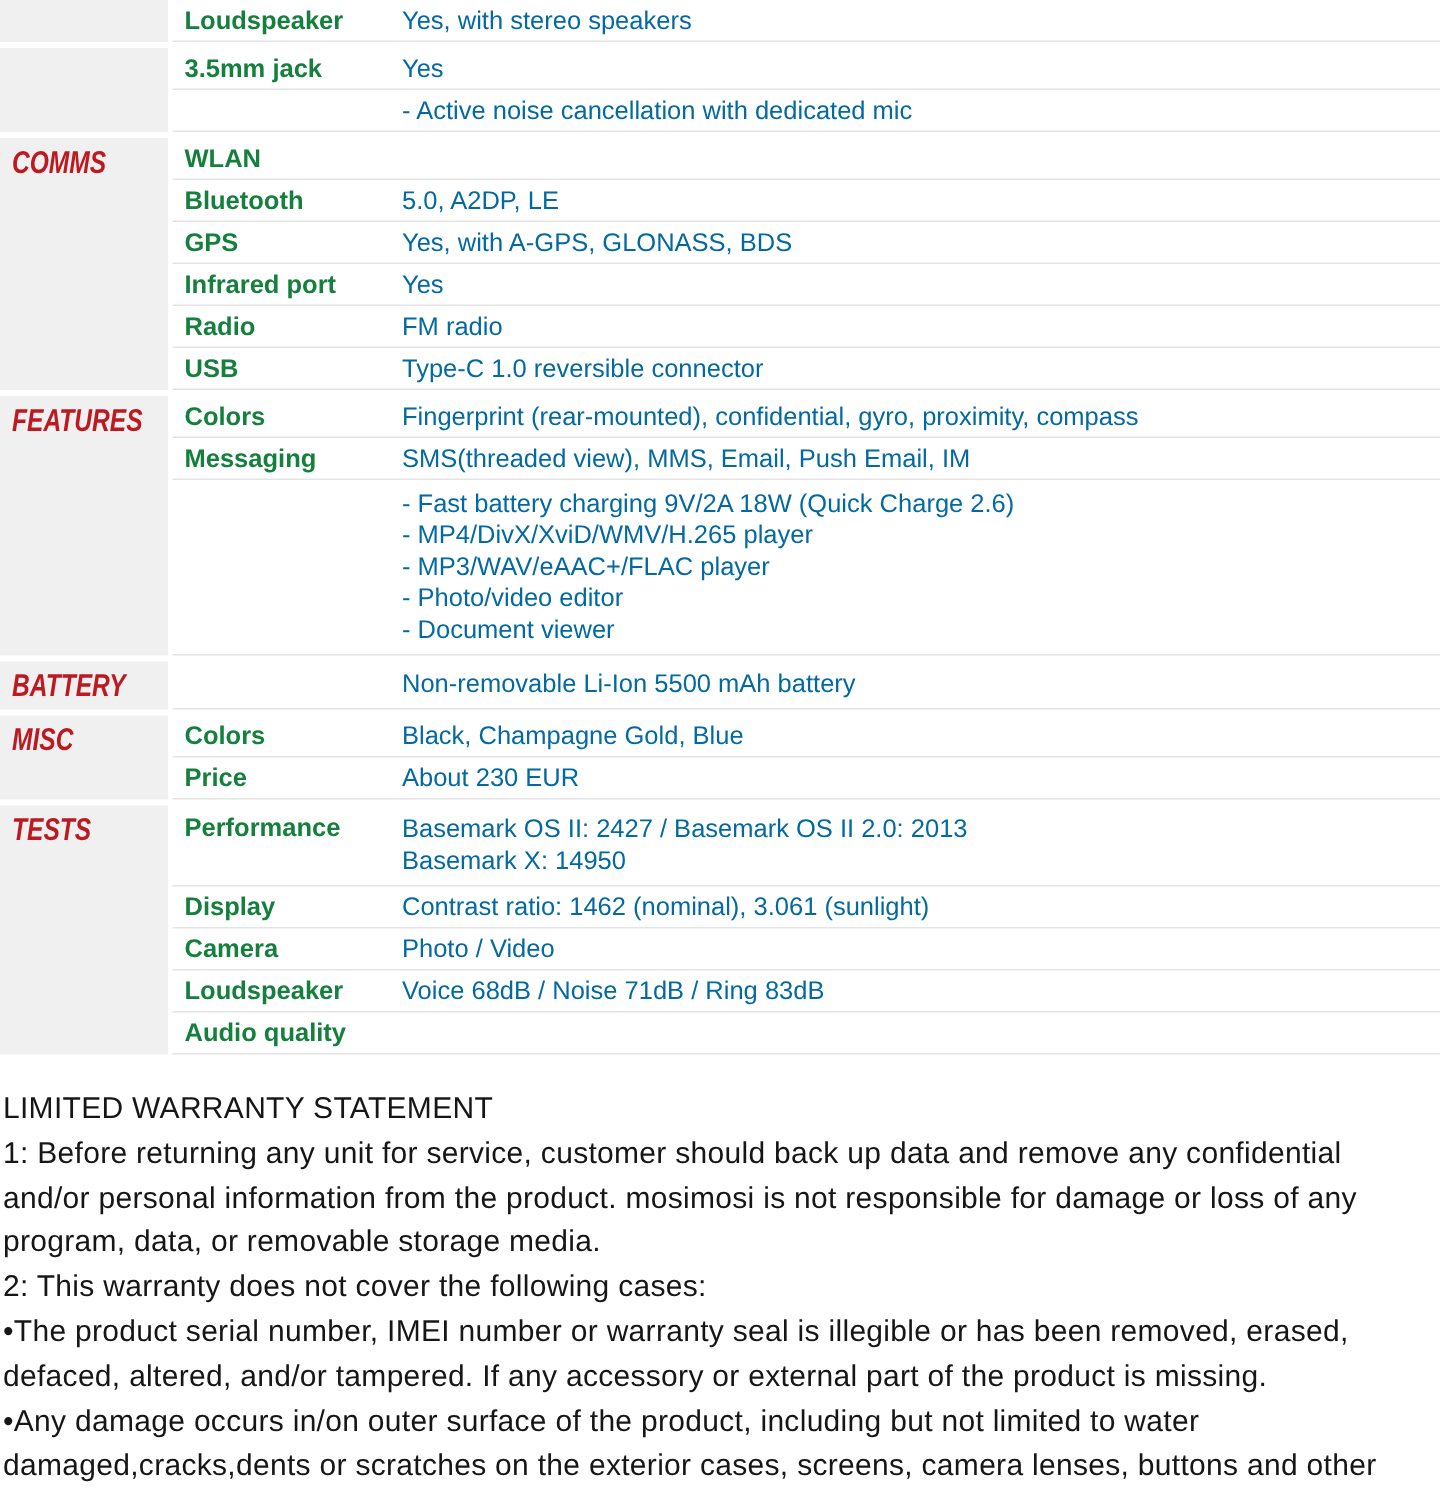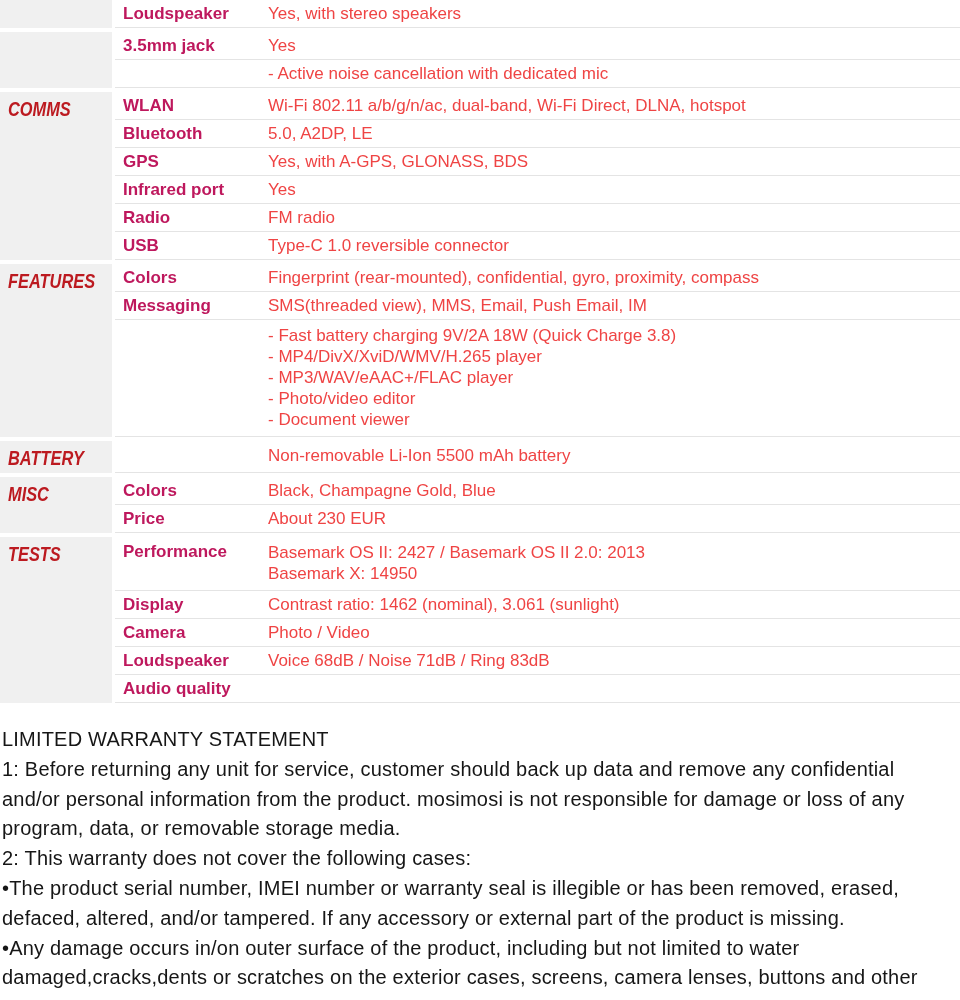--- a/index.html
+++ b/index.html
@@ -16,24 +16,24 @@
   }
   .th-label{
     display:inline-block;color:#bc1a20;font-weight:bold;font-size:21px;
     line-height:21px;white-space:nowrap;
     transform:scaleX(0.78);transform-origin:0 0;
   }
   .rows{flex:1;margin-left:3px;min-width:0;}
   .row{display:flex;border-bottom:1px solid #e4e4e4;padding:3.5px 0;}
   .ttl{
     flex:0 0 153px;box-sizing:border-box;padding-left:8px;
-    color:#be185d;font-weight:bold;font-size:17px;line-height:20px;
+    color:#15803d;font-weight:bold;font-size:17px;line-height:20px;
   }
   .nfo{
-    flex:1;color:#ef4444;font-size:17px;line-height:20px;
+    flex:1;color:#0369a1;font-size:17px;line-height:20px;
     white-space:pre-line;padding-right:10px;min-width:0;
   }
   .row.multi .nfo{line-height:21px;}
   .row.multi{padding:5px 0 6px 0;}
   
   .warranty{
     margin-top:22px;padding:0 20px 0 2px;
     color:#161616;font-size:20px;line-height:29.8px;letter-spacing:0.2px;
   }
   .w-title{margin:0;}
@@ -72,21 +72,20 @@
     </div>
   </section>
 
   <section class="spec-section">
     <div class="th-cell">
       <span class="th-label">COMMS</span>
     </div>
     <div class="rows">
       <div class="row">
         <div class="ttl">WLAN</div>
-        <div class="nfo">Wi-Fi 802.11 a/b/g/n/ac, dual-band, Wi-Fi Direct, DLNA, hotspot</div>
       </div>
       <div class="row">
         <div class="ttl">Bluetooth</div>
         <div class="nfo">5.0, A2DP, LE</div>
       </div>
       <div class="row">
         <div class="ttl">GPS</div>
         <div class="nfo">Yes, with A-GPS, GLONASS, BDS</div>
       </div>
       <div class="row">
@@ -112,21 +111,21 @@
       <div class="row">
         <div class="ttl">Colors</div>
         <div class="nfo">Fingerprint (rear-mounted), confidential, gyro, proximity, compass</div>
       </div>
       <div class="row">
         <div class="ttl">Messaging</div>
         <div class="nfo">SMS(threaded view), MMS, Email, Push Email, IM</div>
       </div>
       <div class="row multi">
         <div class="ttl"></div>
-        <div class="nfo">- Fast battery charging 9V/2A 18W (Quick Charge 3.8)
+        <div class="nfo">- Fast battery charging 9V/2A 18W (Quick Charge 2.6)
 - MP4/DivX/XviD/WMV/H.265 player
 - MP3/WAV/eAAC+/FLAC player
 - Photo/video editor
 - Document viewer</div>
       </div>
     </div>
   </section>
 
   <section class="spec-section">
     <div class="th-cell">

